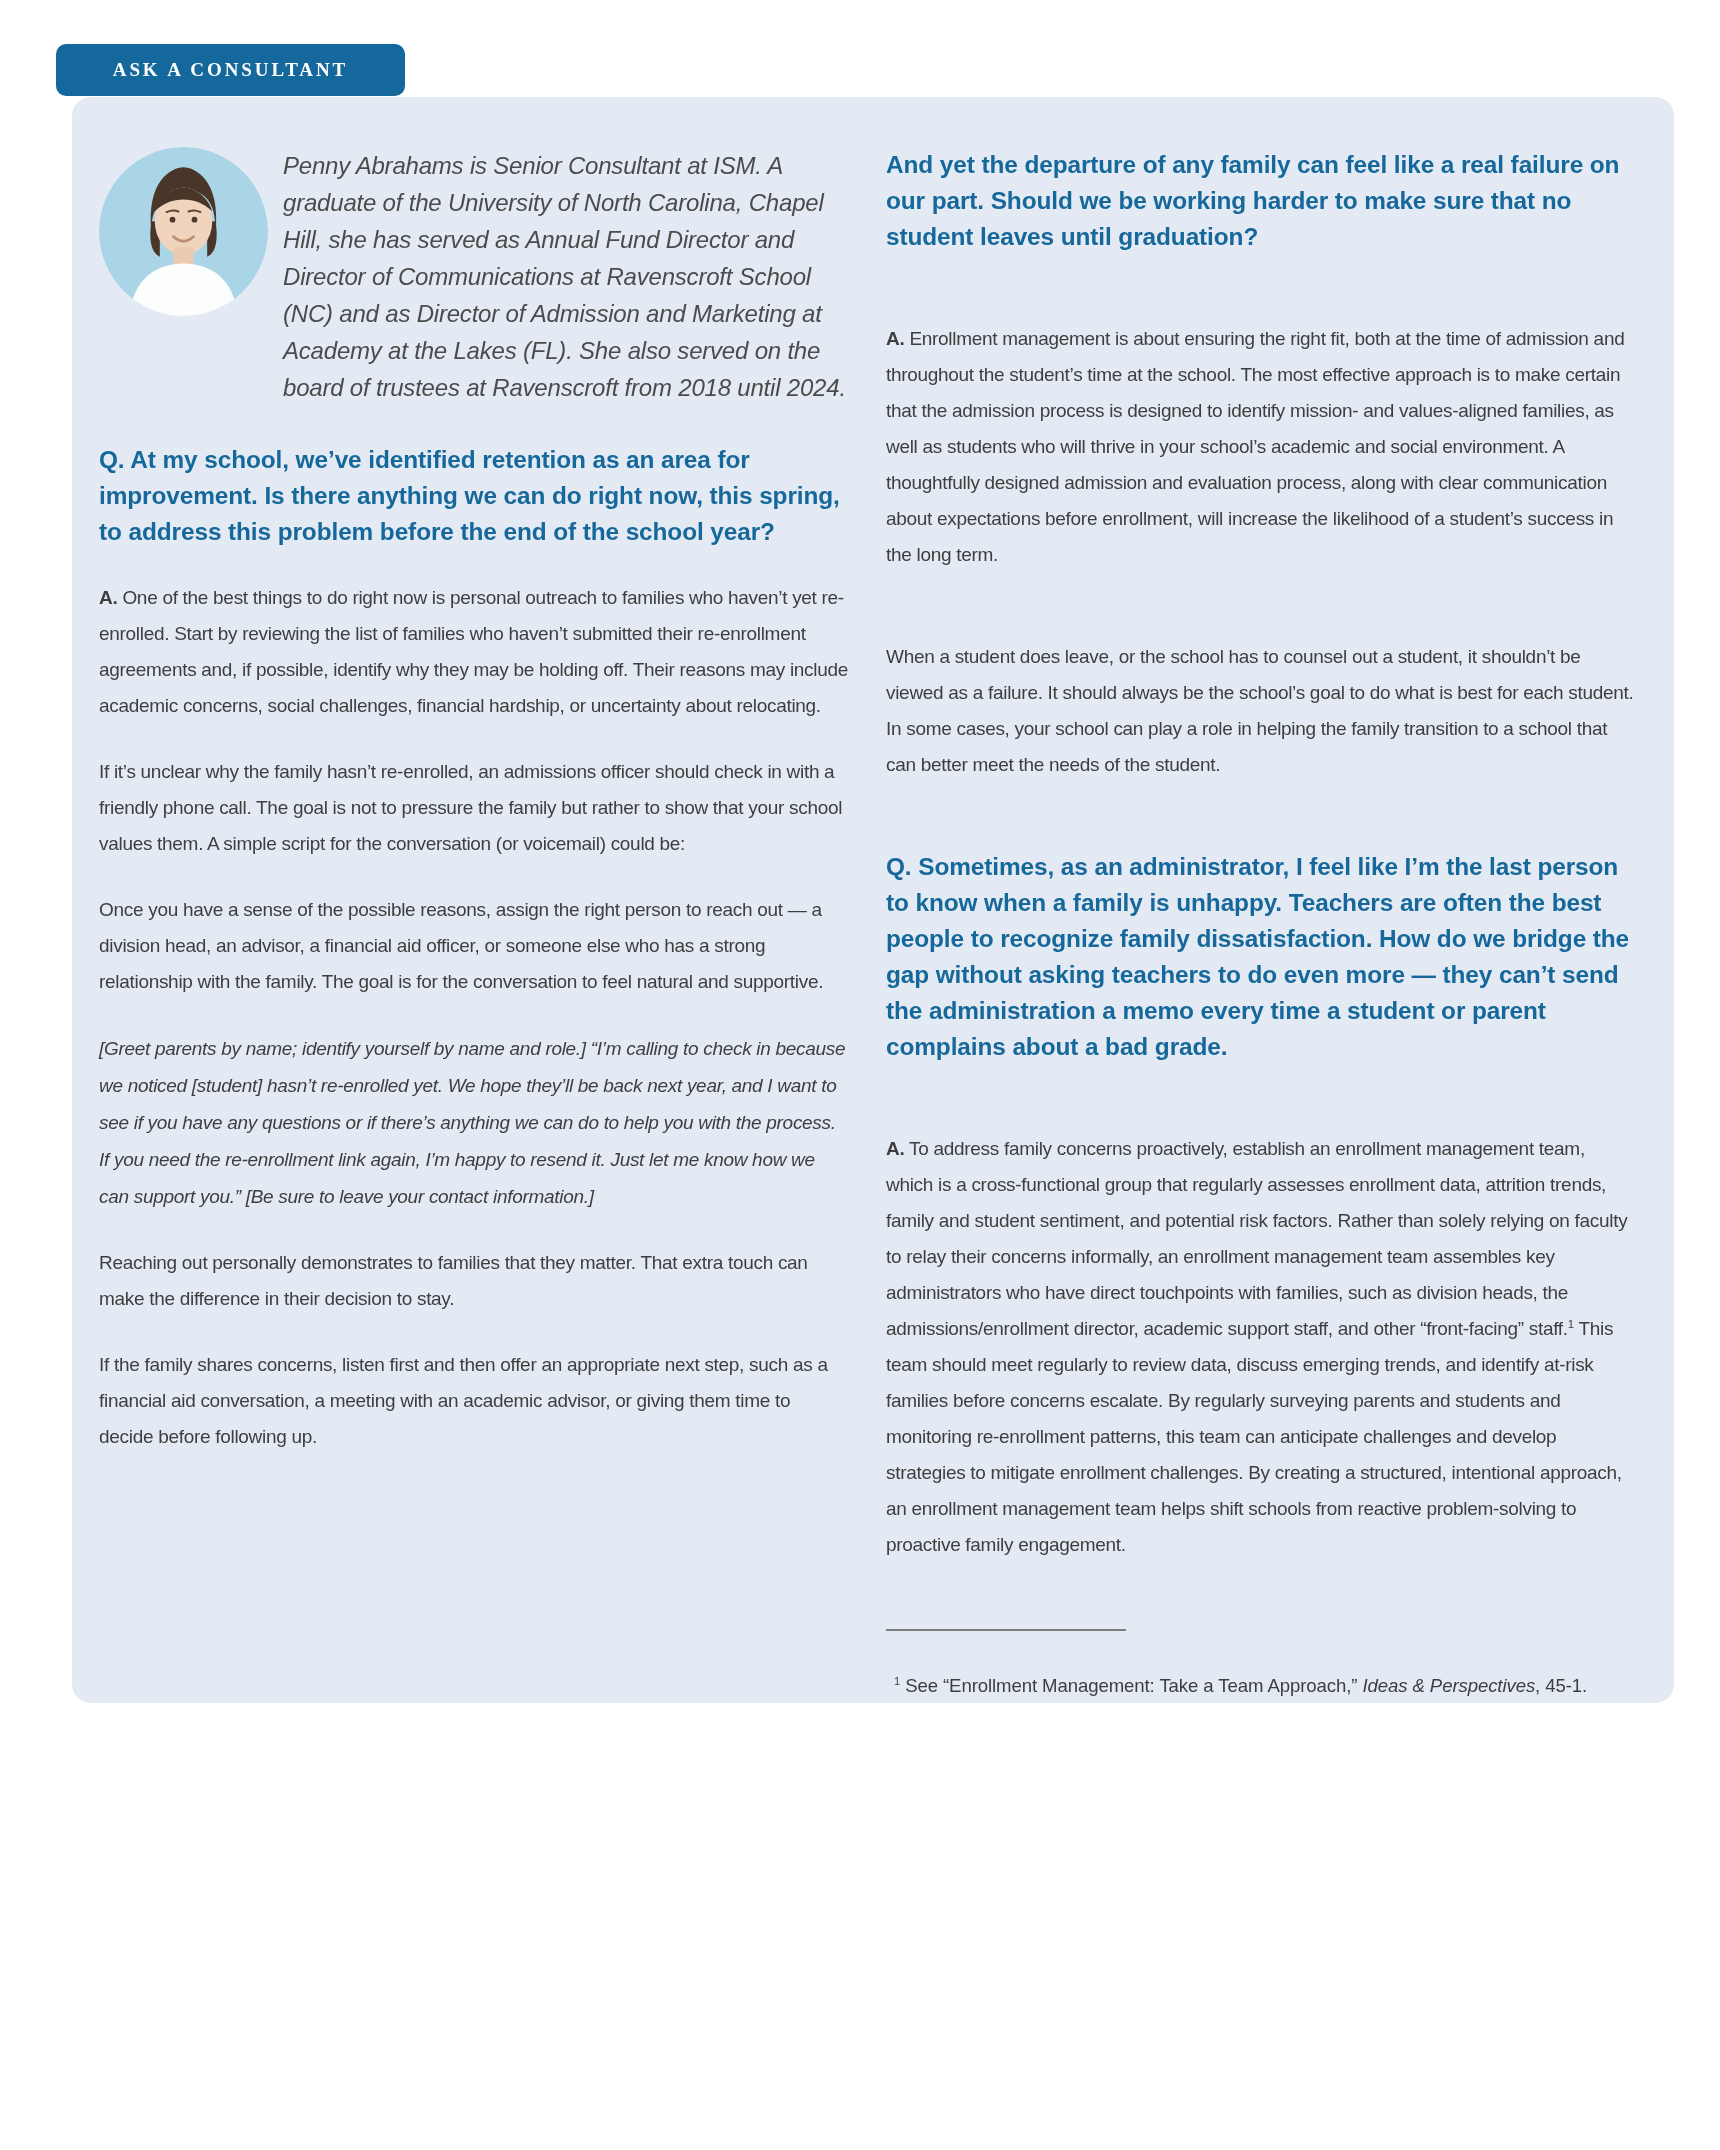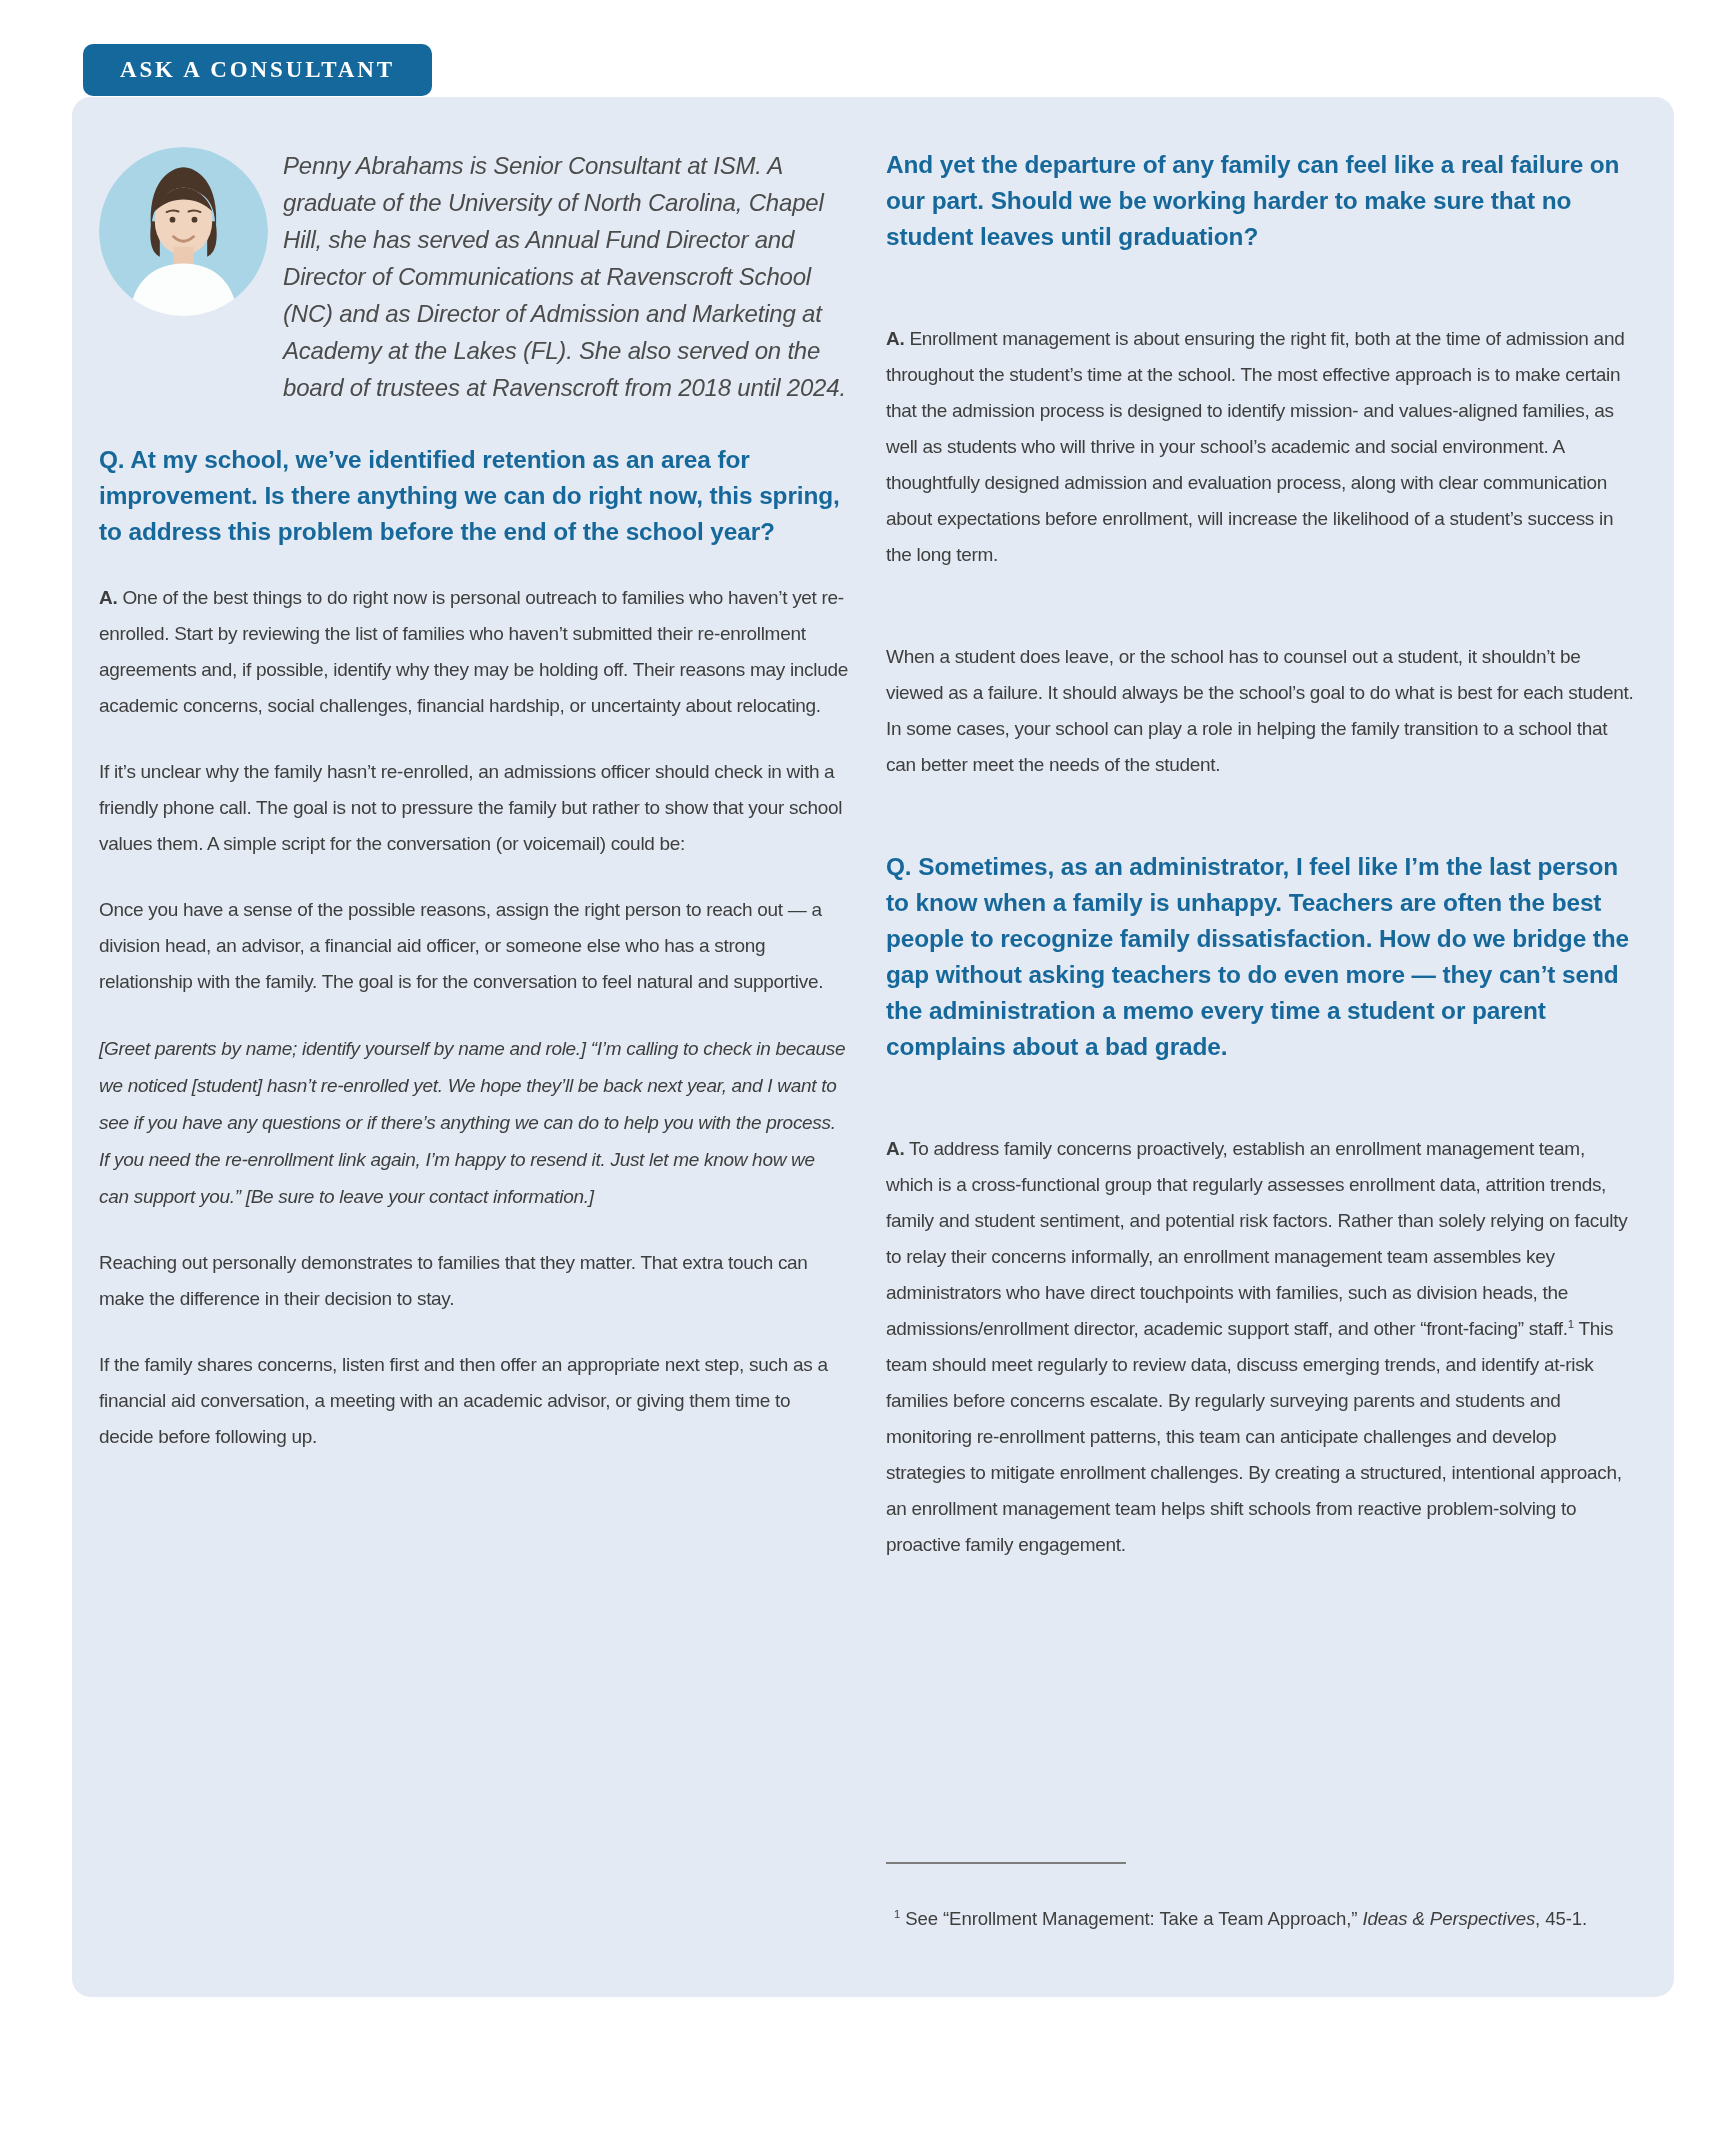--- a/index.html
+++ b/index.html
@@ -6,24 +6,24 @@
   body{
     width:1721px;height:2151px;position:relative;background:#ffffff;
     font-family:"Liberation Sans", sans-serif;
     -webkit-font-smoothing:antialiased;
   }
   .tab{
     position:absolute;left:56px;top:44px;width:349px;height:52px;
     background:#15689c;border-radius:10px;
     display:flex;align-items:center;justify-content:center;
     color:#ffffff;font-family:"Liberation Serif", serif;font-weight:bold;
-    font-size:23px;letter-spacing:2.9px;margin-left:27px;
+    font-size:19px;letter-spacing:2.9px;
   }
   .panel{
-    position:absolute;left:72px;top:97px;width:1602px;height:1900px;
+    position:absolute;left:72px;top:97px;width:1602px;height:1606px;
     background:#e3eaf3;border-radius:18.6px;box-sizing:border-box;
     padding:50px 27px 57px 27px;
     display:flex;gap:37px;
   }
   .col{width:750px;display:flex;flex-direction:column;}
   .col-right{height:100%;gap:36px;}
   p{margin:0 0 30px 0;}
   .body-text{
     font-size:19px;line-height:36px;letter-spacing:-0.3px;color:#3e3e3e;
   }

